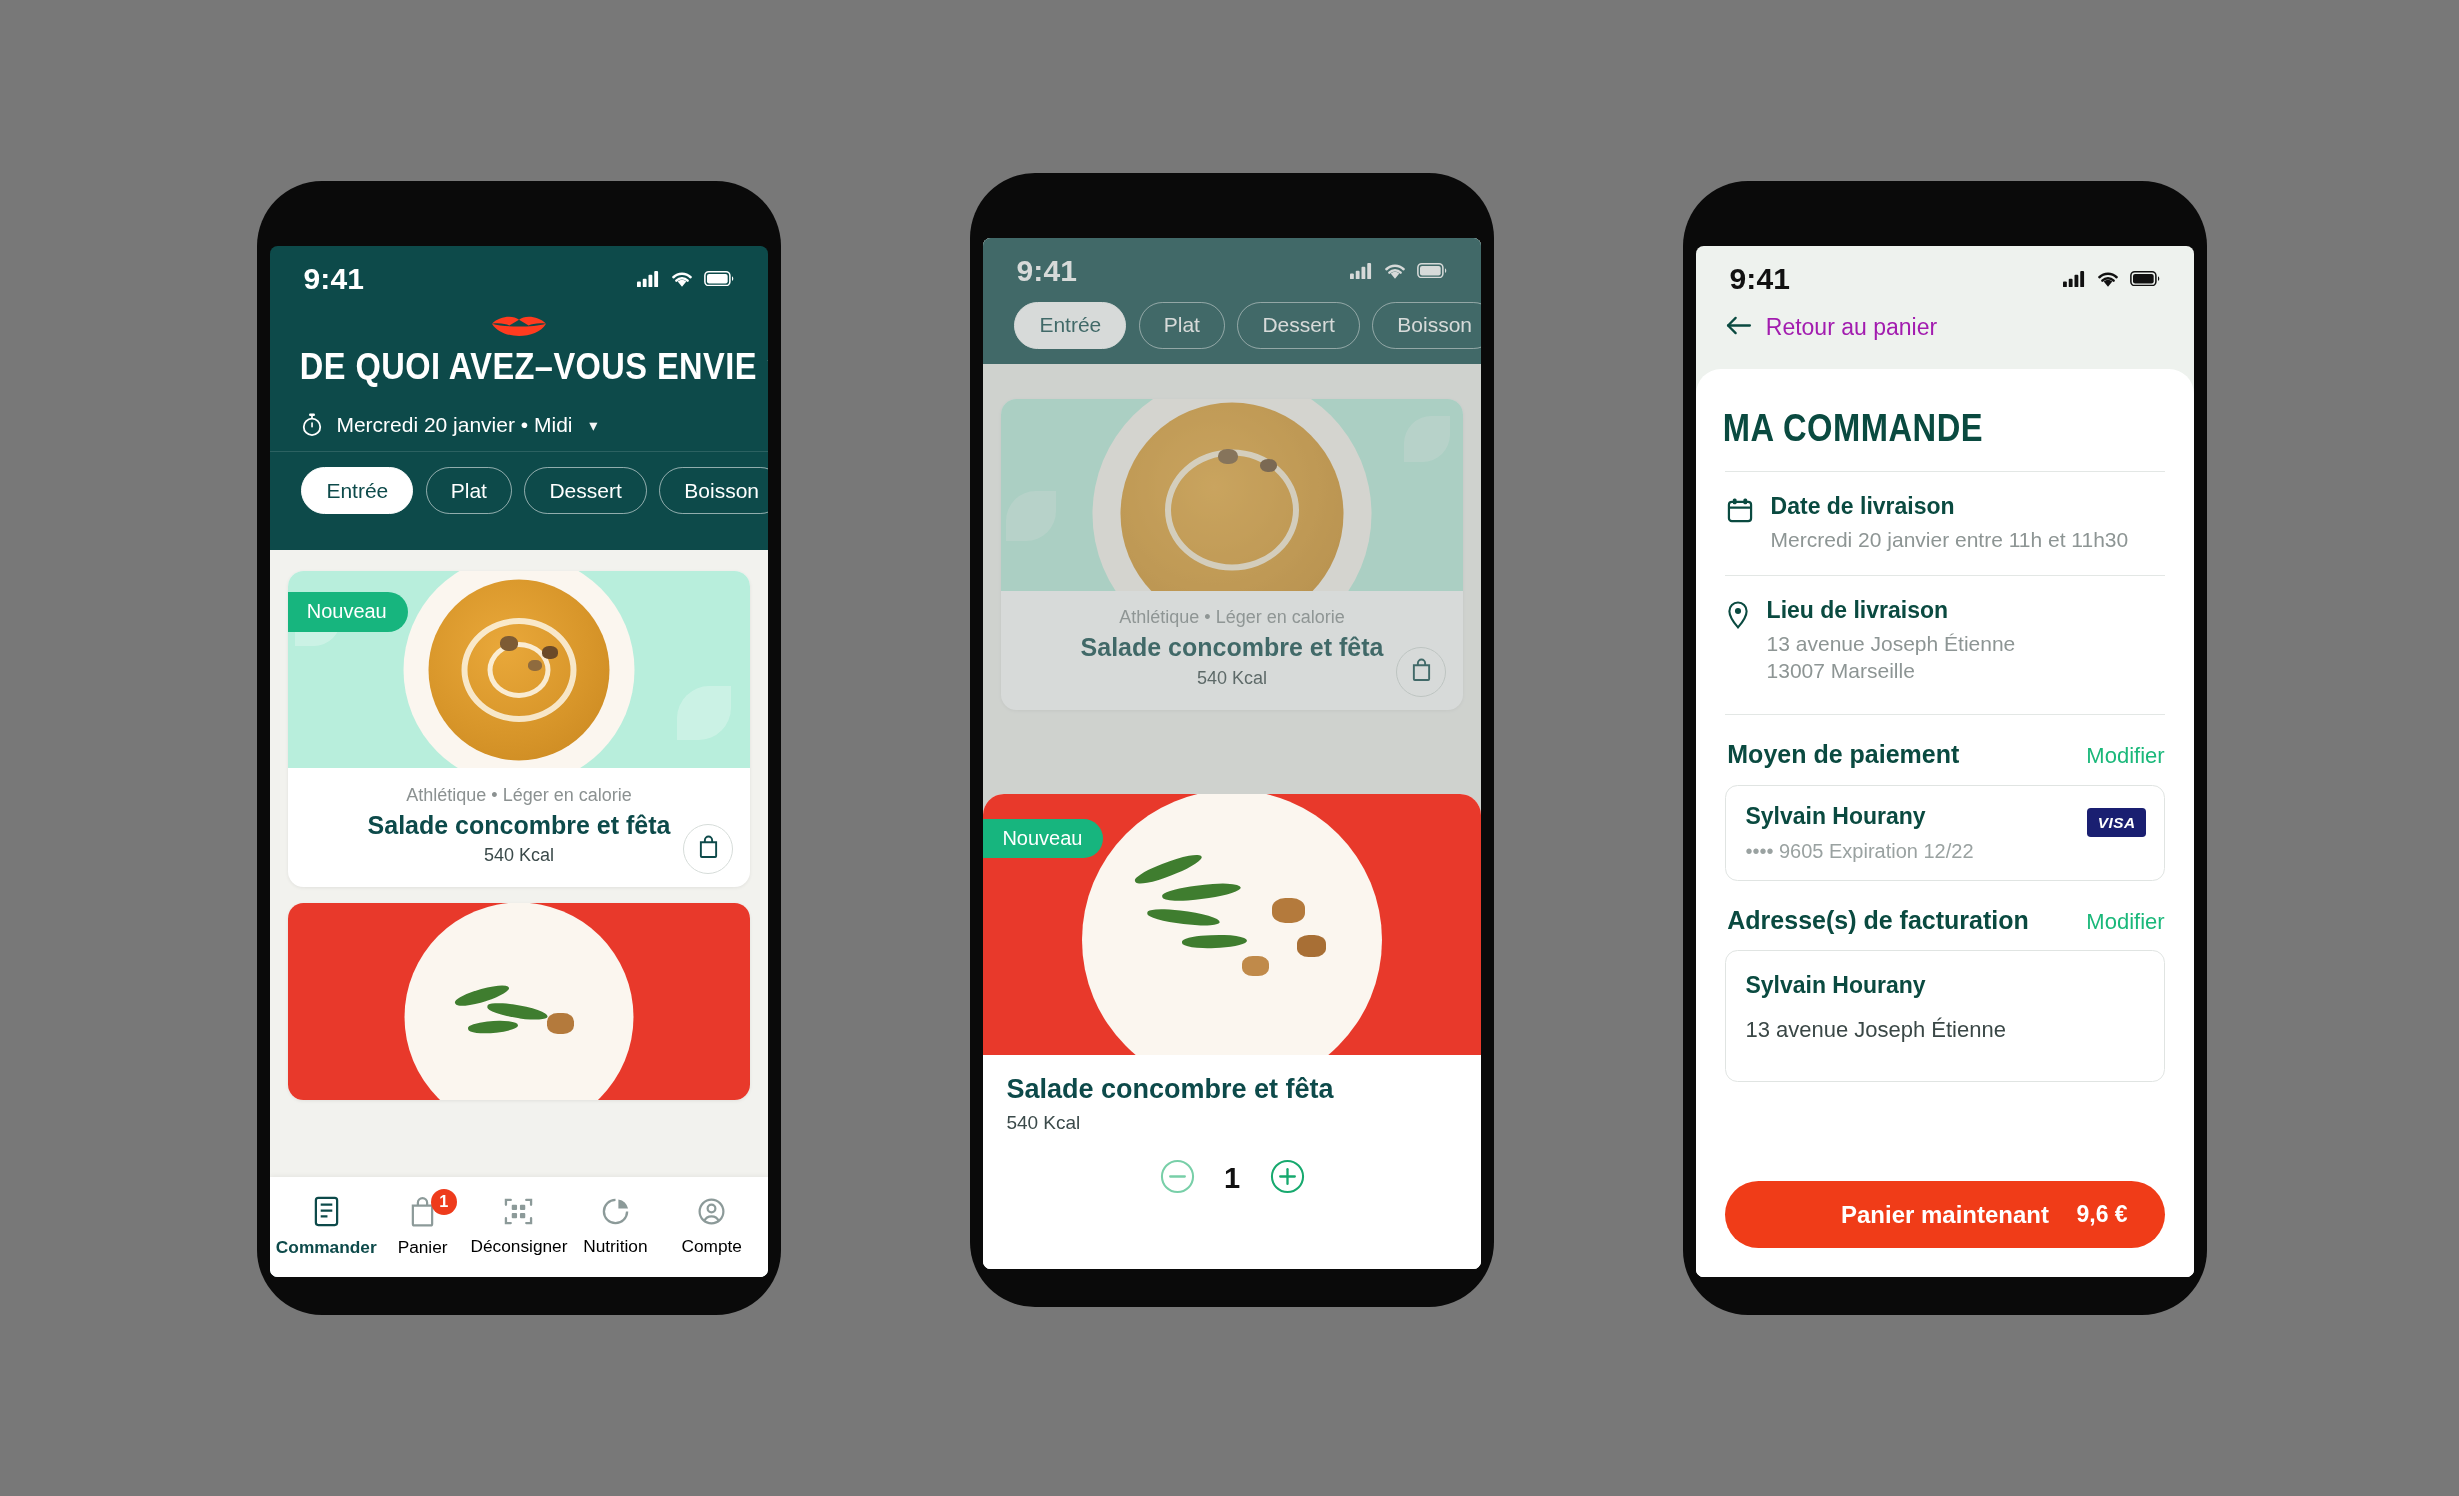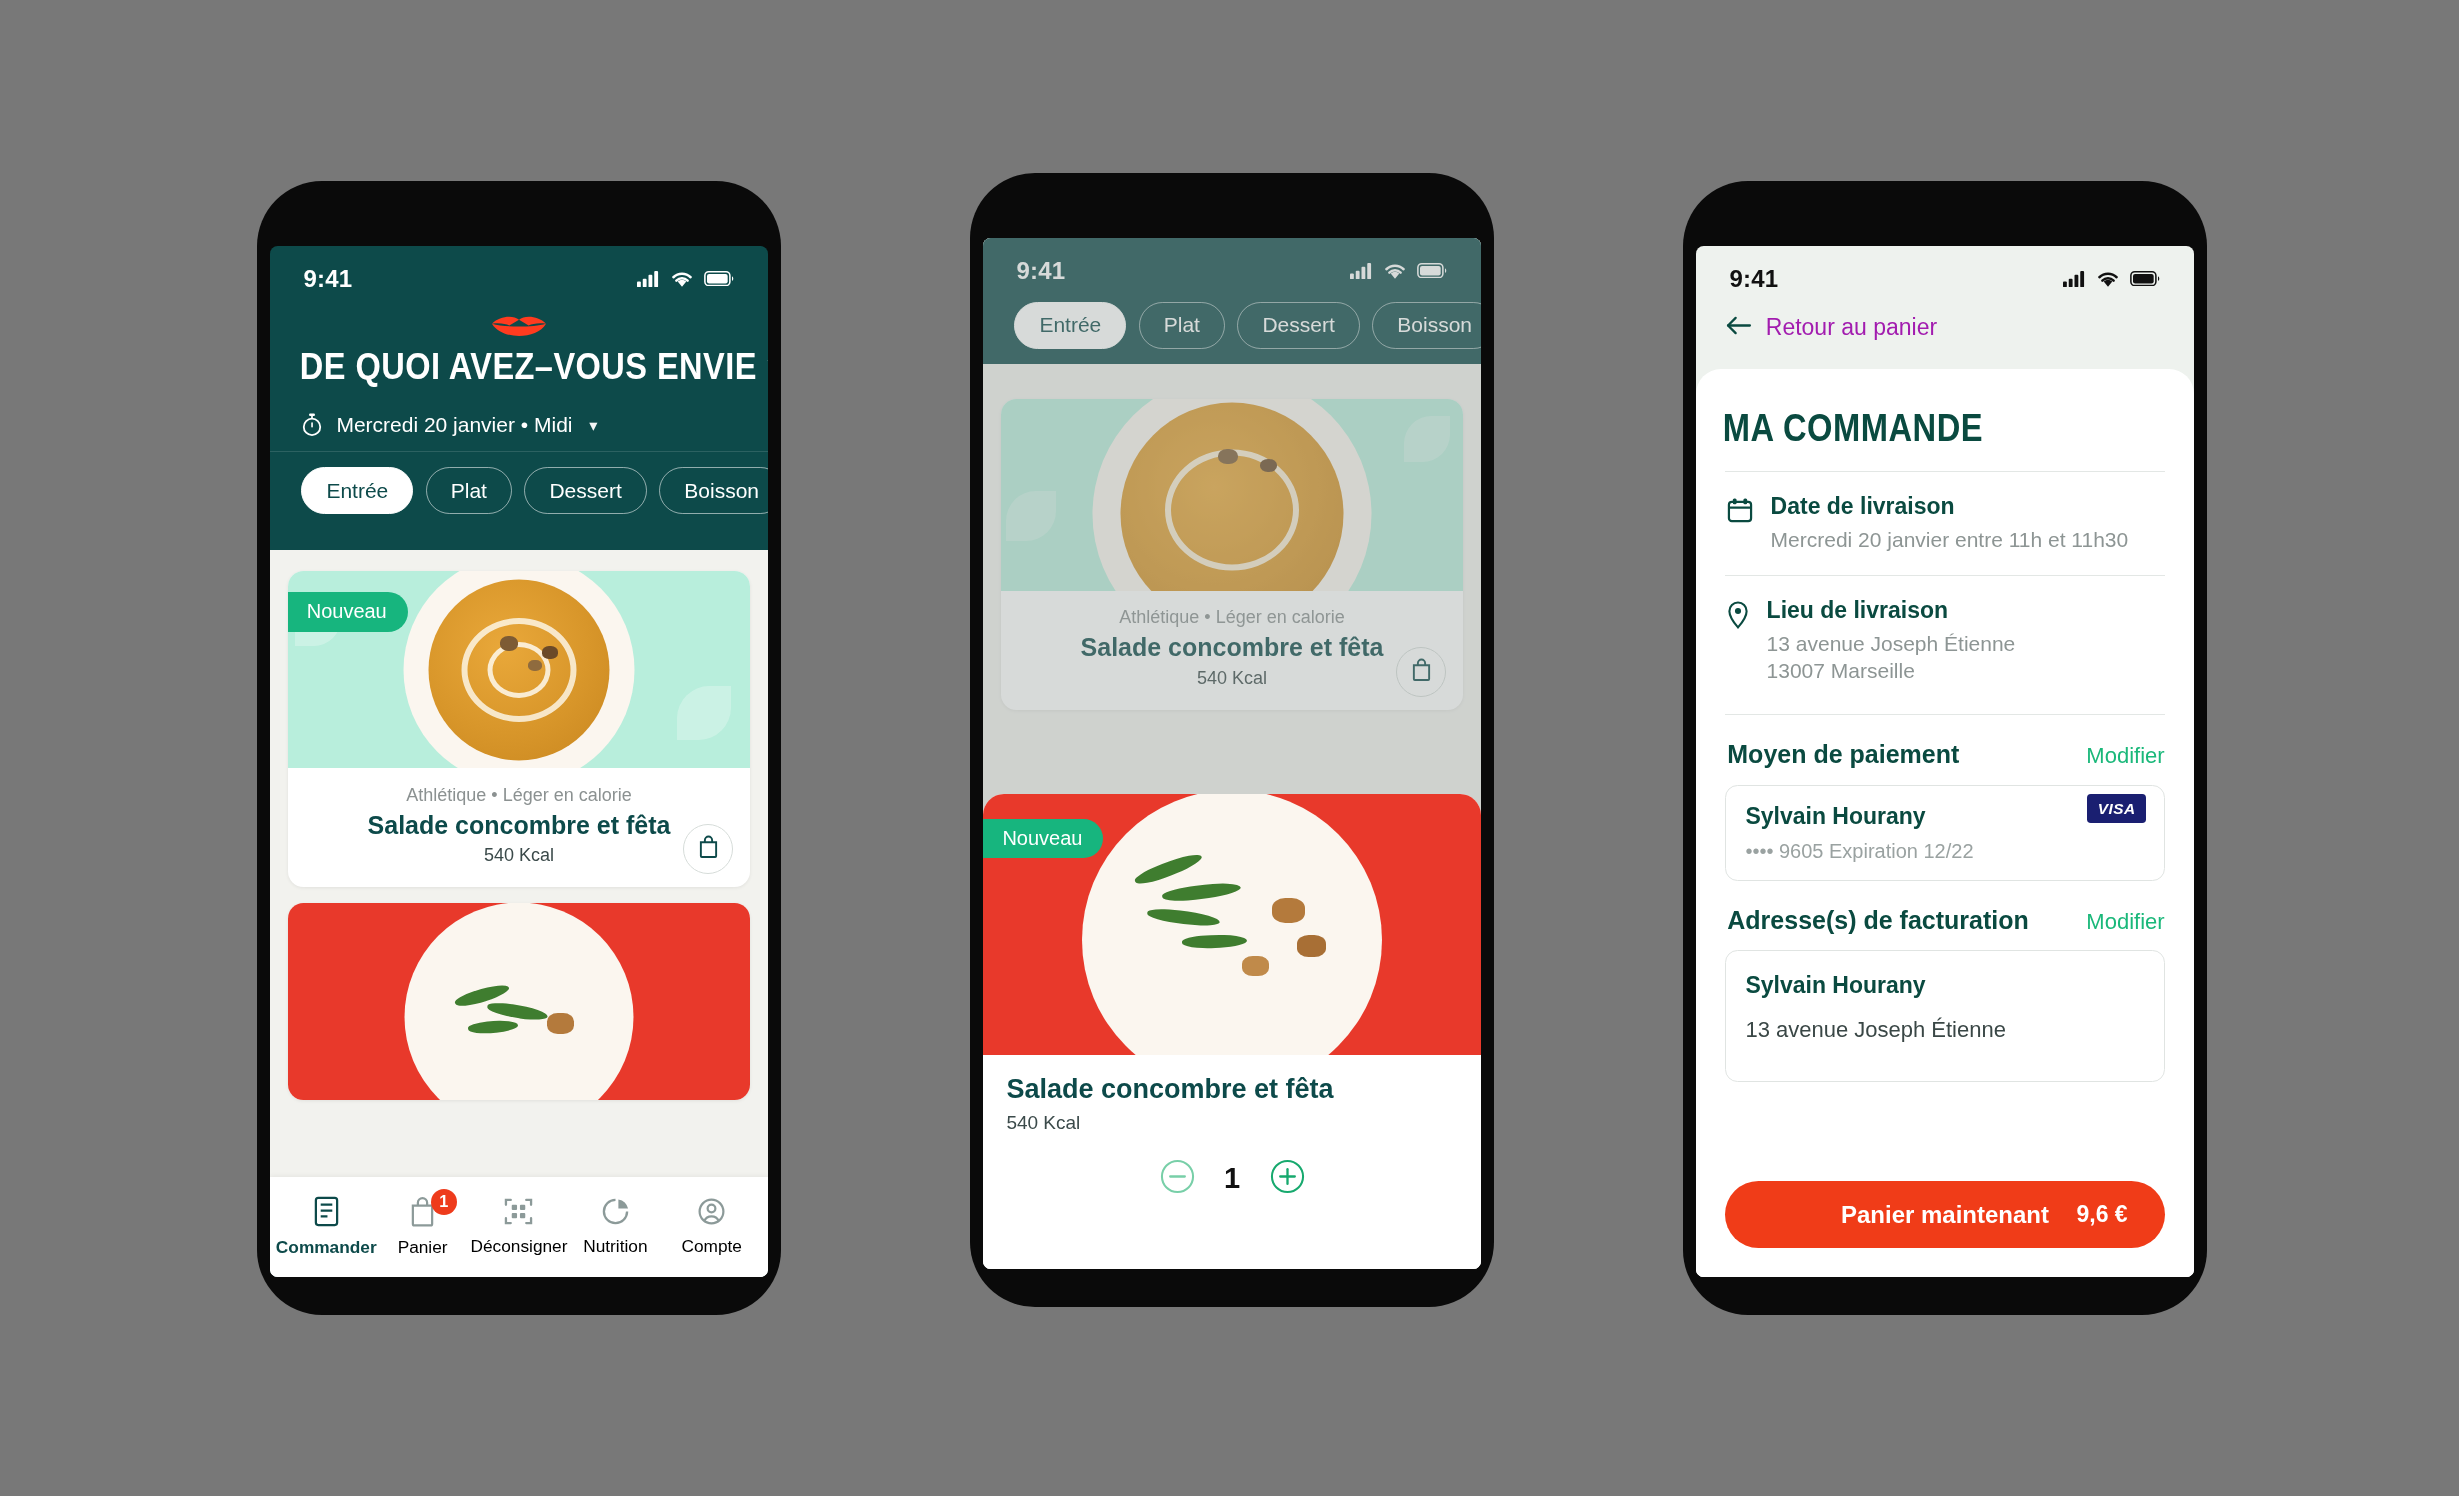--- a/index.html
+++ b/index.html
@@ -16,21 +16,21 @@
   .screen { position: absolute; left: 13.4px; top: 65px; right: 13.4px; bottom: 38px;
             overflow: hidden; border-radius: 7.7px; background: #ffffff; }
 
   .p1 { left: 257px; top: 181px; width: 524px; height: 1134px; }
   .p2 { left: 970px; top: 173px; width: 524px; height: 1134px; }
   .p3 { left: 1683px; top: 181px; width: 524px; height: 1134px; }
 
   
   .statusbar { display: flex; align-items: center; justify-content: space-between;
                padding: 15.4px 33px 5.8px 33px; height: 56px; }
-  .sb-time { font-size: 24px; font-weight: bold; letter-spacing: 0.2px; }
+  .sb-time { font-size: 30px; font-weight: bold; letter-spacing: 0.2px; }
   .sb-icons { display: flex; align-items: center; gap: 10.6px; }
   .sb-icons svg { display: block; }
   .light .sb-time, .light .sb-icons { color: #fff; }
   .dark .sb-time { color: #111; }
 
   
   .teal { background: #0d4a4a; }
   .hero { padding: 0 0 17.3px 0; }
   .lips { display: block; margin: 13.4px auto 0 auto; }
   .greet { text-align: center; color: #14c98a; font-family: "DejaVu Serif", serif;
@@ -120,21 +120,21 @@
   .info-h { color: #0a4a40; font-size: 23px; font-weight: bold; }
   .info-s { color: #8d9594; font-size: 21px; margin-top: 5.8px; line-height: 1.33; }
   .sechead { display: flex; align-items: baseline; justify-content: space-between;
              padding: 25px 0 0 1.9px; }
   .sechead-t { color: #0a4a40; font-size: 25px; font-weight: bold; }
   .modif { color: #1ab87a; font-size: 22px; }
   .paycard { border: 1.2px solid #e0e4e2; border-radius: 12.5px; padding: 17.3px 19px;
              margin-top: 15.4px; position: relative; }
   .pay-name { color: #0a4a40; font-size: 23px; font-weight: bold; }
   .pay-sub { color: #9aa2a1; font-size: 20px; margin-top: 9.6px; }
-  .visa { position: absolute; right: 17.3px; top: 8px; background: #1a1f71; color: #fff;
+  .visa { position: absolute; right: 17.3px; top: 22px; background: #1a1f71; color: #fff;
           font-size: 15.4px; font-weight: bold; font-style: italic; letter-spacing: 0.5px;
           padding: 5.8px 10.6px; border-radius: 3.8px; }
   .addrcard { border: 1.2px solid #e0e4e2; border-radius: 12.5px; padding: 21px 19px 38px 19px;
               margin-top: 15.4px; }
   .addr-name { color: #0a4a40; font-size: 23px; font-weight: bold; }
   .addr-line { color: #3a4746; font-size: 22px; margin-top: 17.3px; }
   .paybar { position: absolute; left: 0; right: 0; bottom: 0; background: #fff;
             padding: 21px 29px 29px 29px; }
   .paybtn { background: #f03c18; color: #fff; border: none; border-radius: 960px;
             height: 67px; width: 100%; display: flex; align-items: center;

